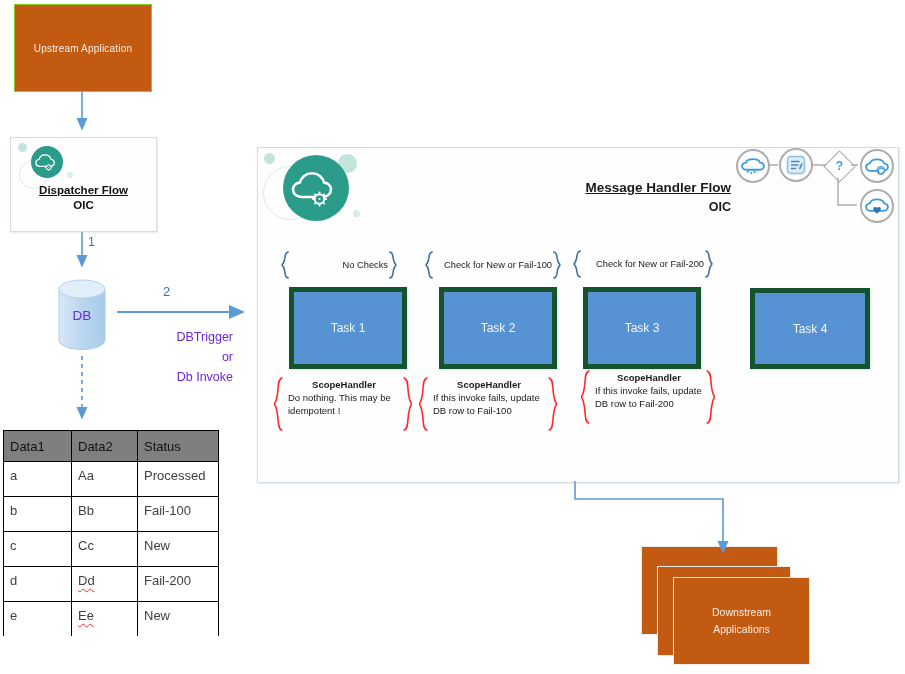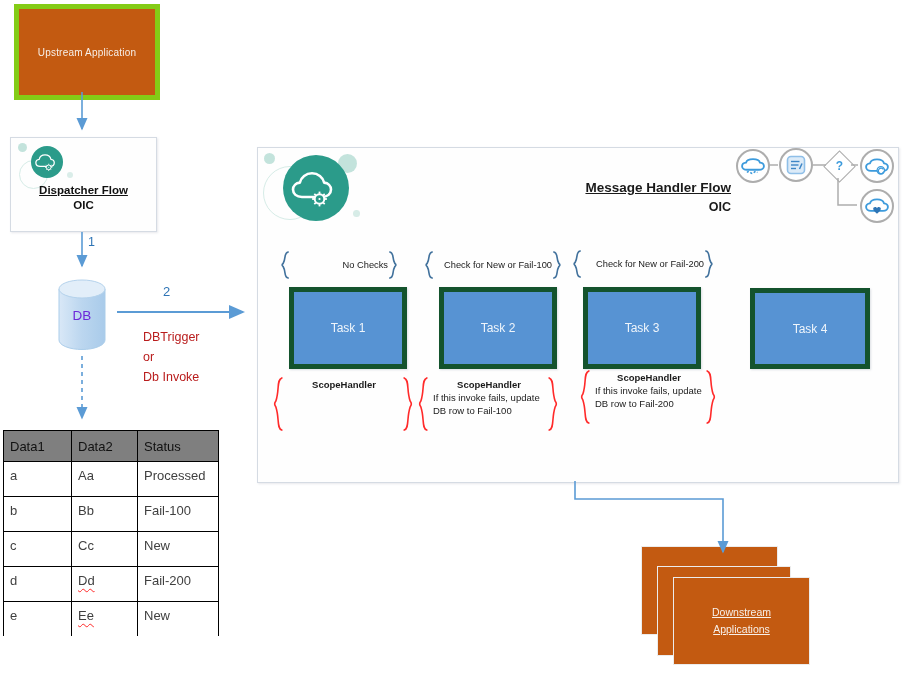--- a/index.html
+++ b/index.html
@@ -3,21 +3,21 @@
 <meta charset="utf-8">
 <style>
   html,body{margin:0;padding:0;background:#fff;}
   #canvas{
     position:relative;width:905px;height:674px;background:#fff;overflow:hidden;
     font-family:"Liberation Sans",sans-serif;color:#333;
   }
   .abs{position:absolute;}
   
   .orange-box{
-    background:#C35A11;border:5px solid #84cc16;color:#F7EFE8;
+    background:#C35A11;border:1px solid #84cc16;color:#F7EFE8;
     display:flex;align-items:center;justify-content:center;text-align:center;
     font-size:10px;letter-spacing:.2px;
   }
   
   .flow-box{background:#FEFEFE;border:1px solid #D5DBE3;box-shadow:1px 1px 2px rgba(120,130,150,.18);}
   
   .deco-circle{position:absolute;border-radius:50%;}
   .deco-fill{background:#AFD9D0;opacity:.75;}
   .deco-outline{border:1.5px solid #D6ECE7;background:transparent;}
   
@@ -111,21 +111,21 @@
         <stop offset="0" stop-color="#D9E8F7"></stop>
           <stop offset="0.5" stop-color="#BBD6EF"></stop>
           <stop offset="1" stop-color="#A9CBEA"></stop>
       </linearGradient>
     </defs>
     <path d="M2,11 L2,62 A23,9.5 0 0 0 48,62 L48,11 Z" fill="url(#cylg)" stroke="#ABCDEA" stroke-width="1"></path>
     <ellipse cx="25" cy="11" rx="23" ry="9" fill="#E2EEF9" stroke="#B4D2EC" stroke-width="1"></ellipse>
   </svg>
   <div class="abs" style="left:57px;top:308px;width:50px;text-align:center;color:#6d28d9;font-size:13.5px;">DB</div>
 
-  <div class="abs" style="left:143px;top:327px;width:90px;text-align:left;color:#b91c1c;font-size:12.5px;line-height:1.6;">
+  <div class="abs" style="left:143px;top:327px;width:90px;text-align:right;color:#6d28d9;font-size:12.5px;line-height:1.6;">
     <div>DBTrigger</div>
     <div>or</div>
     <div>Db Invoke</div>
   </div>
 
   <table class="data-table abs" style="left:3px;top:430px;">
     <colgroup>
         <col style="width:68px">
         <col style="width:66px">
         <col style="width:81px">
@@ -268,20 +268,21 @@
     <div class="task-box abs" style="left:492px;top:140px;width:110px;height:71px;">
       <span>Task 4</span>
     </div>
 
     <div class="scope-group abs" style="left:13px;top:227px;width:144px;height:58px;">
       <svg class="brace" width="13" height="58" viewBox="0 0 12 60" preserveAspectRatio="none">
         <path d="M10,3 C5,5 8,15 4.5,27 C3,29 3,31 4.5,33 C8,45 5,55 10,57" fill="none" stroke="#FF2A2A" stroke-width="1.6" stroke-linecap="round" vector-effect="non-scaling-stroke"></path>
       </svg>
       <div class="scope-text">
         <div class="scope-title">ScopeHandler</div>
+        <div>Do nothing. This may be idempotent !</div>
       </div>
       <svg class="brace" width="13" height="58" viewBox="0 0 12 60" preserveAspectRatio="none">
         <path d="M2,3 C7,5 4,15 7.5,27 C9,29 9,31 7.5,33 C4,45 7,55 2,57" fill="none" stroke="#FF2A2A" stroke-width="1.6" stroke-linecap="round" vector-effect="non-scaling-stroke"></path>
       </svg>
     </div>
     <div class="scope-group abs" style="left:158px;top:227px;width:144px;height:58px;">
       <svg class="brace" width="13" height="58" viewBox="0 0 12 60" preserveAspectRatio="none">
         <path d="M10,3 C5,5 8,15 4.5,27 C3,29 3,31 4.5,33 C8,45 5,55 10,57" fill="none" stroke="#FF2A2A" stroke-width="1.6" stroke-linecap="round" vector-effect="non-scaling-stroke"></path>
       </svg>
       <div class="scope-text">
@@ -302,21 +303,21 @@
       </div>
       <svg class="brace" width="13" height="58" viewBox="0 0 12 60" preserveAspectRatio="none">
         <path d="M2,3 C7,5 4,15 7.5,27 C9,29 9,31 7.5,33 C4,45 7,55 2,57" fill="none" stroke="#FF2A2A" stroke-width="1.6" stroke-linecap="round" vector-effect="non-scaling-stroke"></path>
       </svg>
     </div>
   </div>
 
   <div class="abs downstream-box" style="left:641px;top:546px;width:135px;height:87px;"></div>
   <div class="abs downstream-box" style="left:657px;top:566px;width:132px;height:88px;"></div>
   <div class="abs downstream-box downstream-front" style="left:673px;top:577px;width:135px;height:86px;">
-    <span style="display:inline-block;width:95px;text-decoration:underline;">Downstream Applications</span>
+    <span style="display:inline-block;width:95px;">Downstream Applications</span>
   </div>
 
   <svg class="connectors" width="905" height="674" viewBox="0 0 905 674">
     <defs>
       <marker id="mb" markerWidth="9" markerHeight="8" refX="7" refY="3.5" orient="auto">
         <path d="M0,0 L8,3.5 L0,7 Z" fill="#5B9BD5"></path>
       </marker>
     </defs>
     <path d="M82,92 V129" fill="none" stroke="#5B9BD5" stroke-width="1.6" marker-end="url(#mb)"></path>
     <path d="M82,232 V266" fill="none" stroke="#5B9BD5" stroke-width="1.6" marker-end="url(#mb)"></path>

